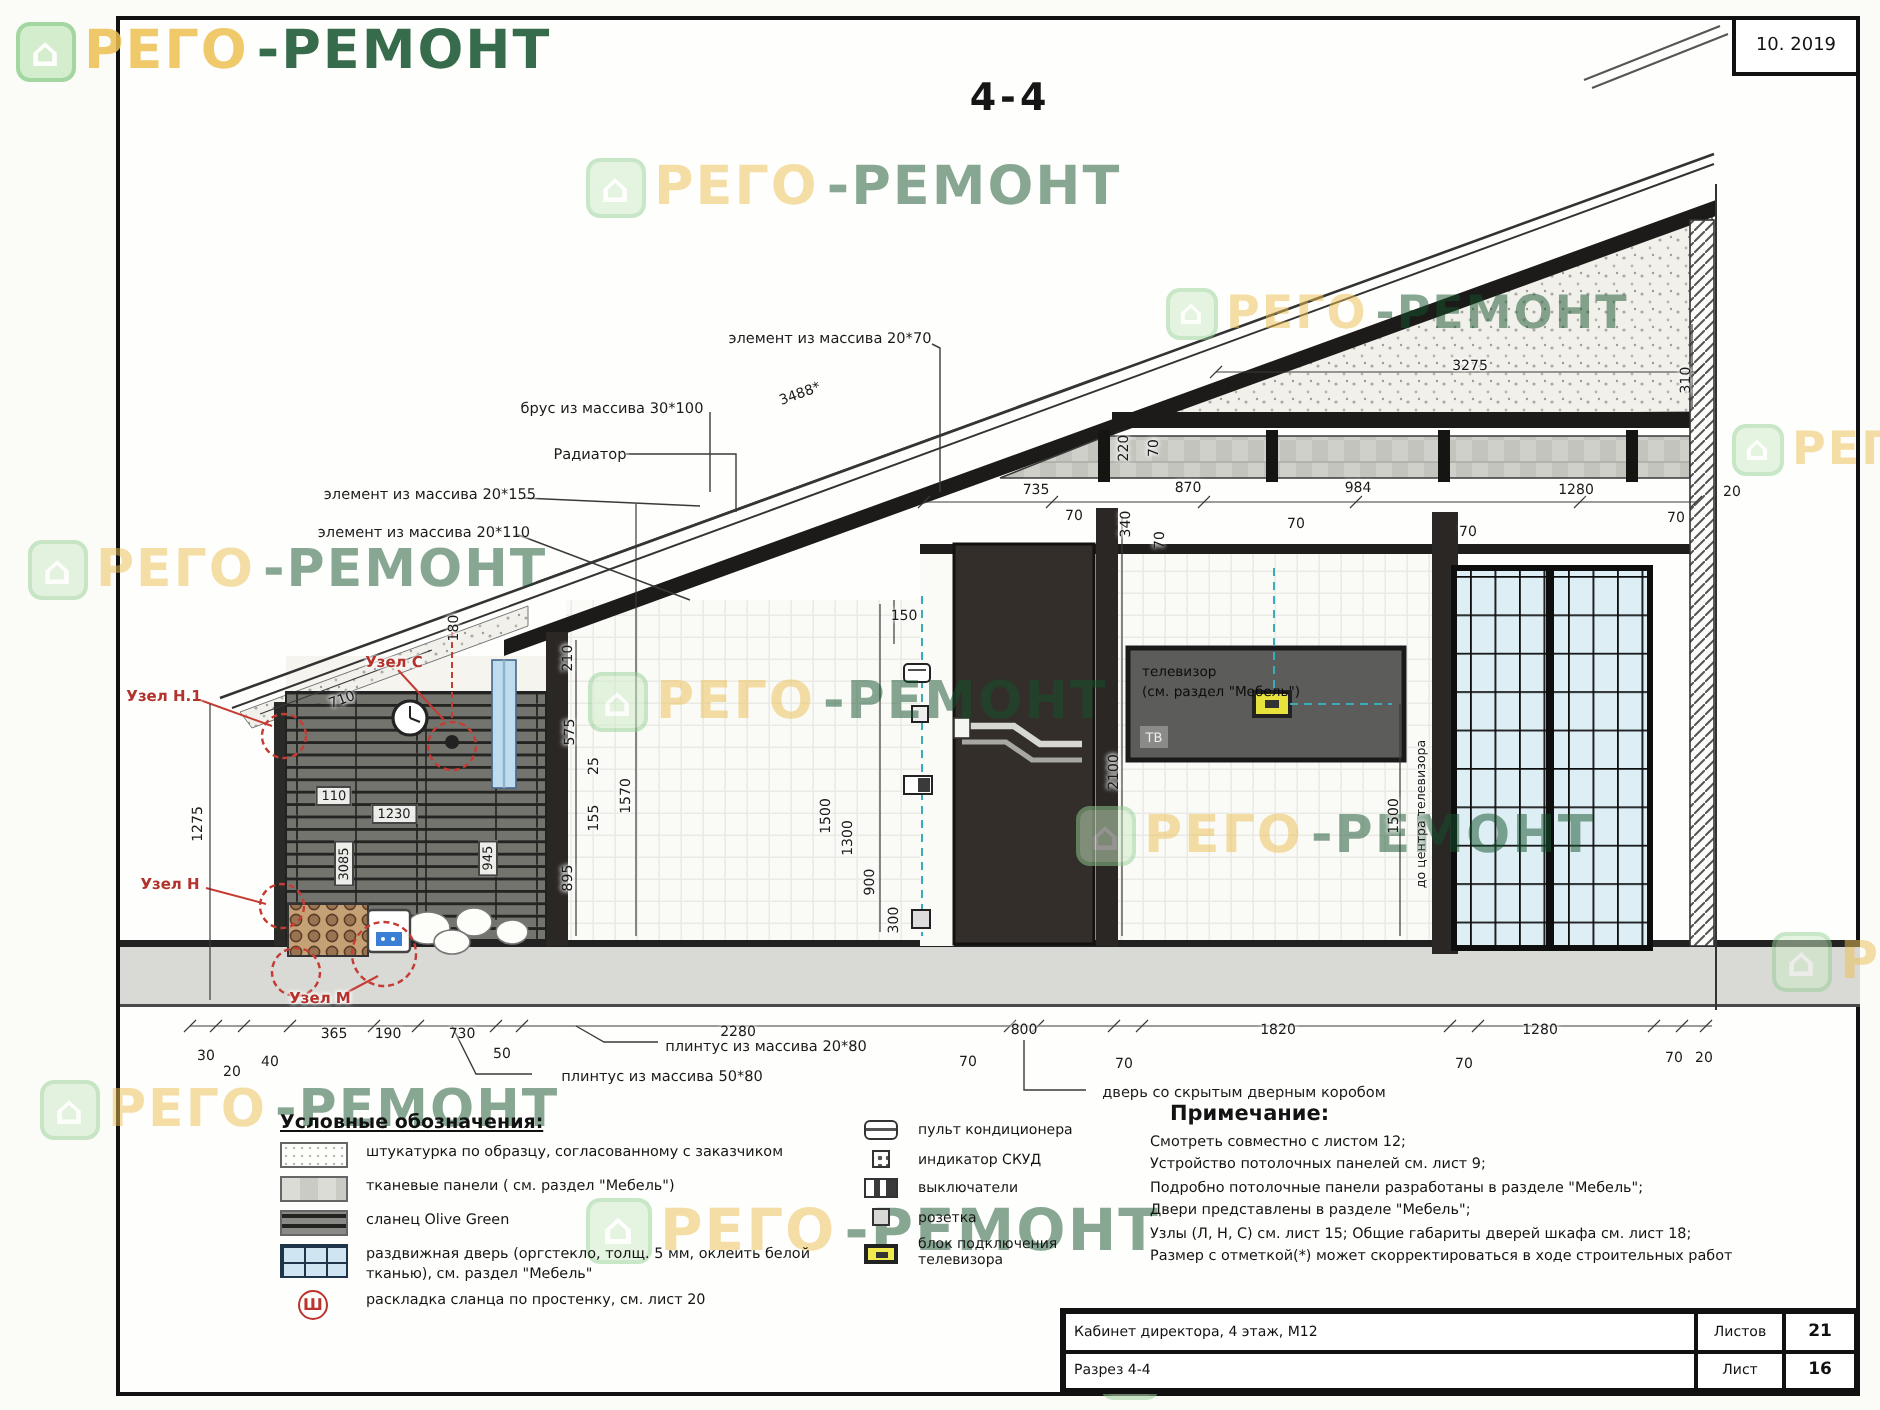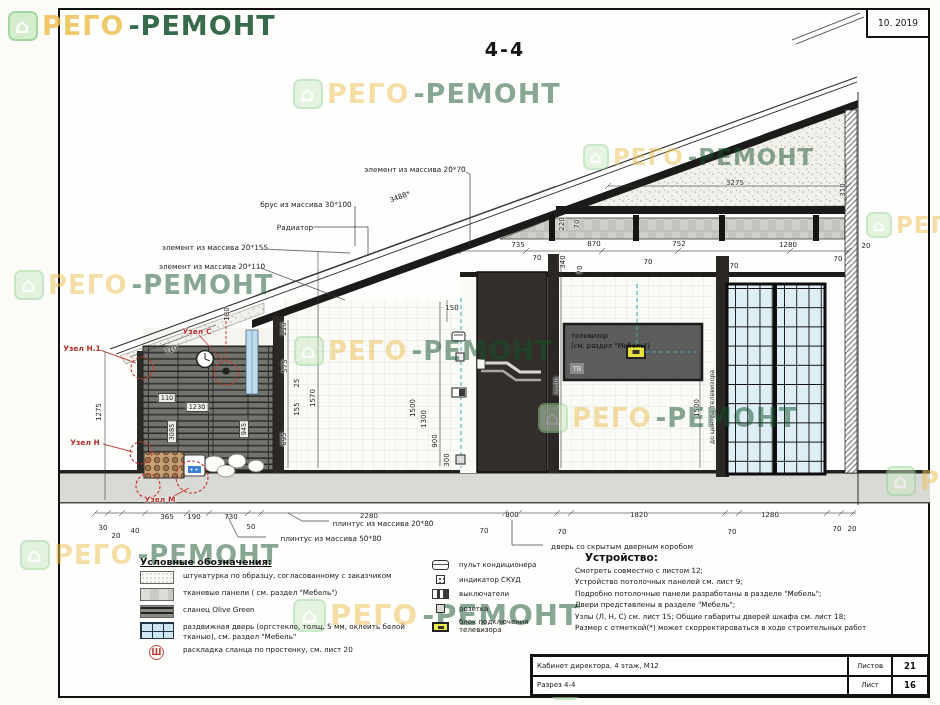--- a/index.html
+++ b/index.html
@@ -313,21 +313,21 @@
       <div class="ann lbl " style="left: 295px; top: 227px; transform: translate(-50%, -50%);">Радиатор</div>
       <div class="ann lbl " style="left: 215px; top: 247px; transform: translate(-50%, -50%);">элемент из массива 20*155</div>
       <div class="ann lbl " style="left: 212px; top: 266px; transform: translate(-50%, -50%);">элемент из массива 20*110</div>
       <div class="ann  " style="left: 400px; top: 197px; transform: translate(-50%, -50%) rotate(-20deg);">3488*</div>
       <div class="ann  " style="left: 735px; top: 183px; transform: translate(-50%, -50%);">3275</div>
       <div class="ann  " style="left: 843px; top: 190px; transform: translate(-50%, -50%) rotate(-90deg);">310</div>
       <div class="ann  " style="left: 866px; top: 246px; transform: translate(-50%, -50%);">20</div>
       <div class="ann  " style="left: 838px; top: 259px; transform: translate(-50%, -50%);">70</div>
       <div class="ann  " style="left: 518px; top: 245px; transform: translate(-50%, -50%);">735</div>
       <div class="ann  " style="left: 594px; top: 244px; transform: translate(-50%, -50%);">870</div>
-      <div class="ann  " style="left: 679px; top: 244px; transform: translate(-50%, -50%);">752</div>
+      <div class="ann  " style="left: 679px; top: 244px; transform: translate(-50%, -50%);">984</div>
       <div class="ann  " style="left: 788px; top: 245px; transform: translate(-50%, -50%);">1280</div>
       <div class="ann  " style="left: 537px; top: 258px; transform: translate(-50%, -50%);">70</div>
       <div class="ann  " style="left: 648px; top: 262px; transform: translate(-50%, -50%);">70</div>
       <div class="ann  " style="left: 734px; top: 266px; transform: translate(-50%, -50%);">70</div>
       <div class="ann  " style="left: 562px; top: 224px; transform: translate(-50%, -50%) rotate(-90deg);">220</div>
       <div class="ann  " style="left: 577px; top: 224px; transform: translate(-50%, -50%) rotate(-90deg);">70</div>
       <div class="ann  " style="left: 563px; top: 262px; transform: translate(-50%, -50%) rotate(-90deg);">340</div>
       <div class="ann  " style="left: 580px; top: 270px; transform: translate(-50%, -50%) rotate(-90deg);">70</div>
       <div class="ann  " style="left: 284px; top: 329px; transform: translate(-50%, -50%) rotate(-90deg);">210</div>
       <div class="ann  " style="left: 285px; top: 366px; transform: translate(-50%, -50%) rotate(-90deg);">575</div>
@@ -431,21 +431,21 @@
           <span>розетка</span>
         </div>
         <div class="l2row">
           <span class="ic tvblock"></span>
           <span>блок подключения телевизора</span>
         </div>
       </div>
 </div>
 
 <div id="notes">
-  <h4>Устройство:</h4>
+  <h4>Примечание:</h4>
   <div class="rows">
         <div class="nline">Смотреть совместно с листом 12;</div>
         <div class="nline">Устройство потолочных панелей см. лист 9;</div>
         <div class="nline">Подробно потолочные панели разработаны в разделе "Мебель";</div>
         <div class="nline">Двери представлены в разделе "Мебель";</div>
         <div class="nline">Узлы (Л, Н, С) см. лист 15; Общие габариты дверей шкафа см. лист 18;</div>
         <div class="nline">Размер с отметкой(*) может скорректироваться в ходе строительных работ</div>
       </div>
 </div>
 

